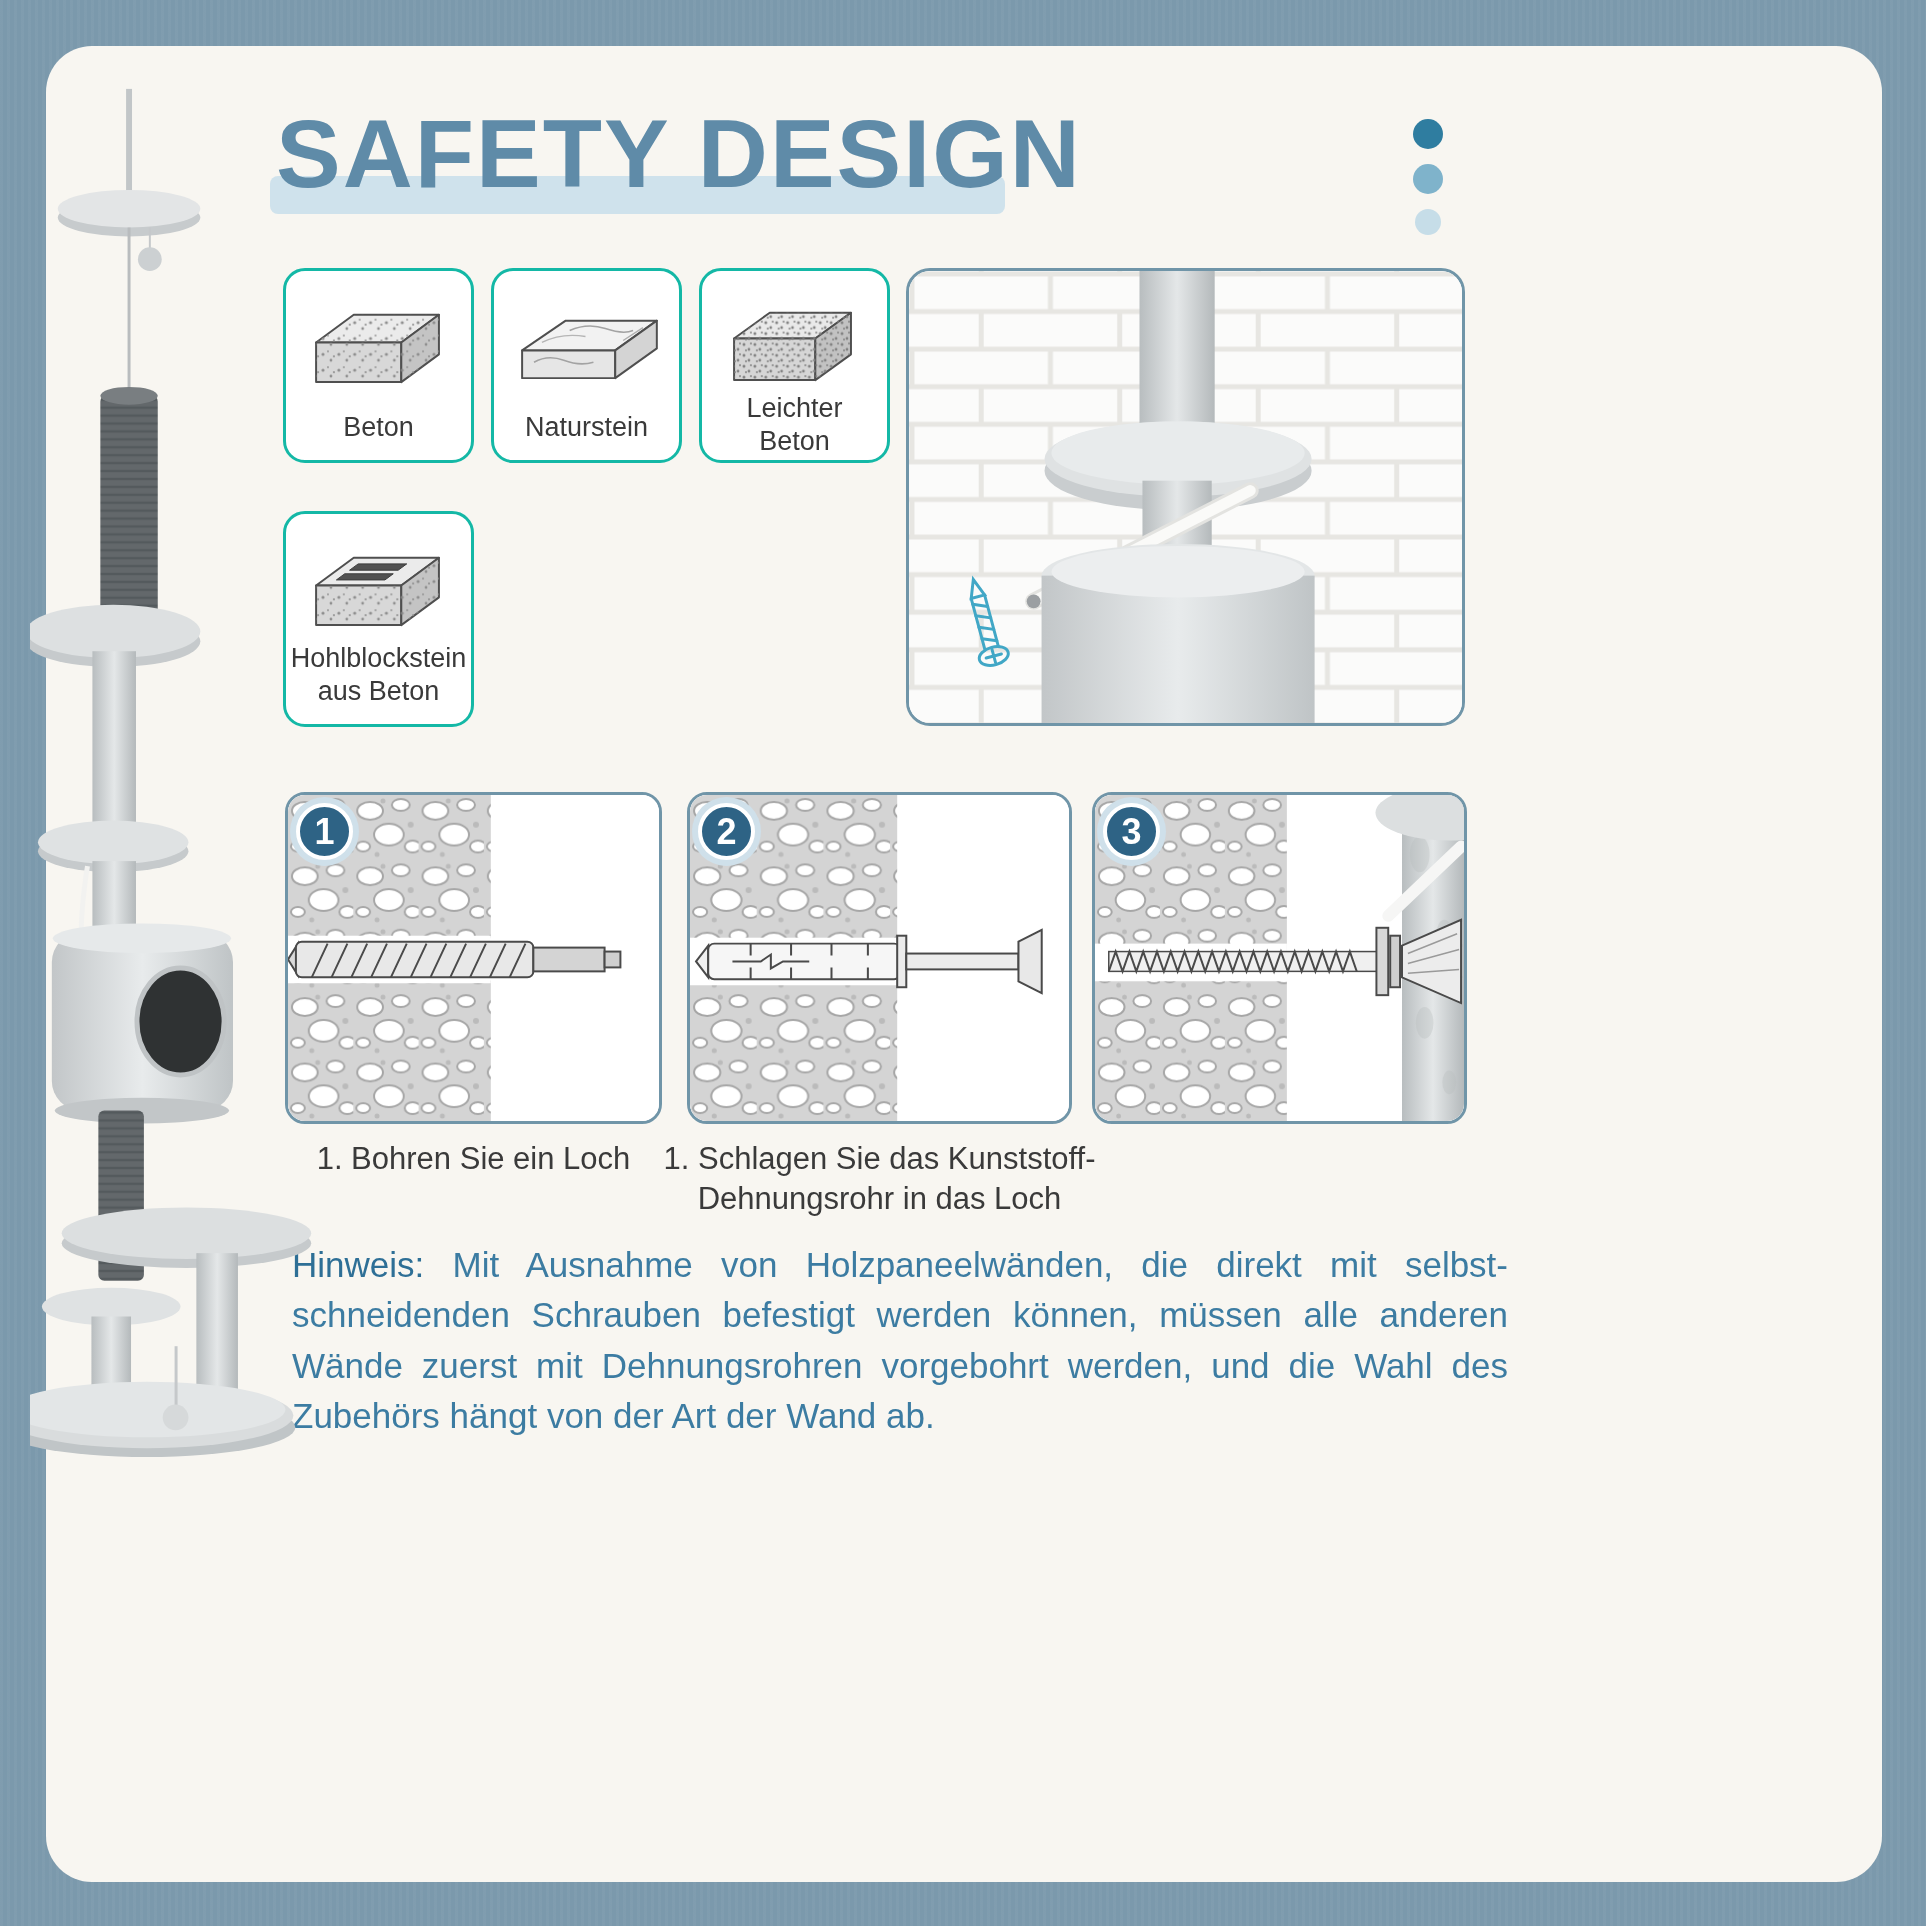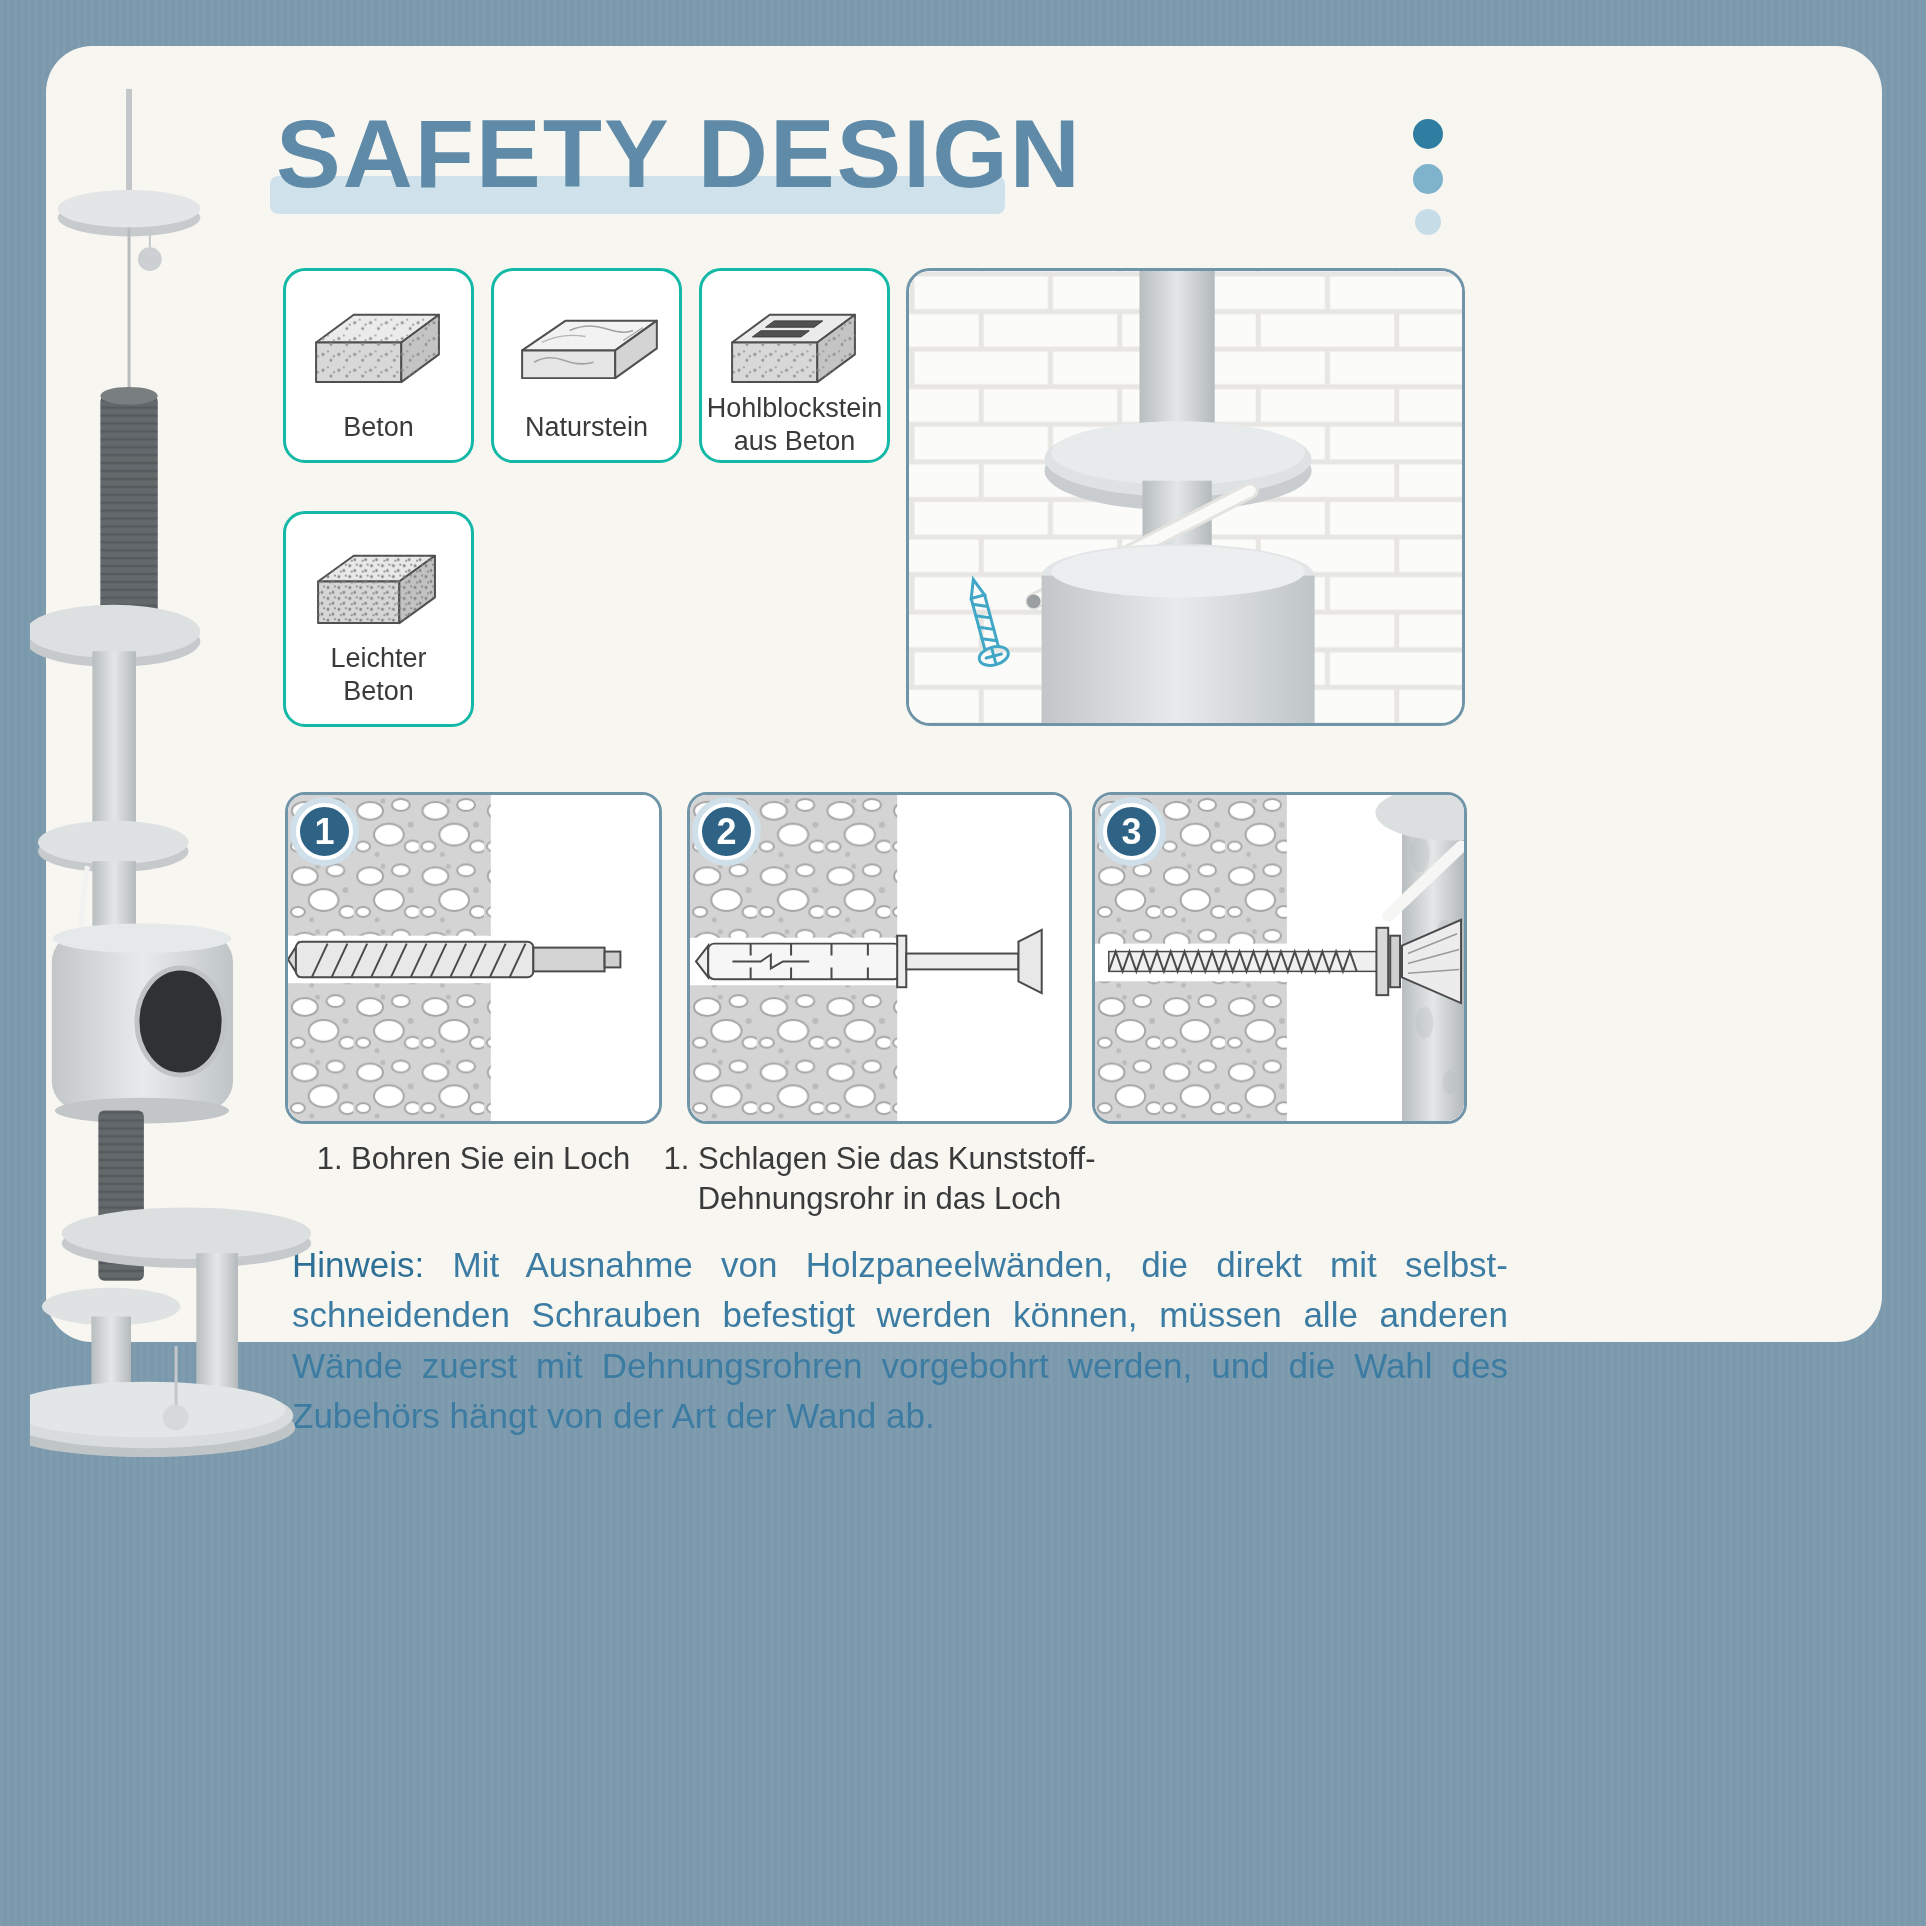--- a/index.html
+++ b/index.html
@@ -1,19 +1,19 @@
 <!DOCTYPE html>
 <html><head>
 <meta charset="utf-8">
 <style>
   html,body{margin:0;padding:0;}
   body{font-family:"Liberation Sans","DejaVu Sans",sans-serif;}
   .stage{position:relative;width:1927px;height:1927px;background:#7b99ac;overflow:hidden;
          background-image:repeating-linear-gradient(90deg, rgba(255,255,255,.035) 0 3px, rgba(0,0,0,0) 3px 7px);}
-  .panel{position:absolute;left:46px;top:46px;width:1836px;height:1296px;background:#f8f6f1;border-radius:46px;}
+  .panel{position:absolute;left:46px;top:46px;width:1836px;height:1836px;background:#f8f6f1;border-radius:46px;}
 
   
   .title-wrap{position:absolute;left:230px;top:57px;height:109px;}
   .title-bar{position:absolute;left:-6px;bottom:-2px;width:735px;height:38px;background:#cfe2ec;border-radius:8px;}
   .title{position:relative;margin:0;font-size:97px;line-height:1.05;font-weight:bold;color:#5f8ba8;letter-spacing:2px;}
 
   
   .dots{position:absolute;left:1362px;top:73px;width:40px;}
   .dot{display:block;border-radius:50%;margin:0 auto 15px auto;}
   .dot.d1{width:30px;height:30px;background:#2f7da0;}
@@ -147,41 +147,41 @@
           <path d="M30,56 q20,-10 44,-6" stroke="#b5b5b5" stroke-width="1.4" fill="none"></path>
           <path d="M112,54 l20,-13" stroke="#adadad" stroke-width="1.4" fill="none"></path>
         </svg>
         <div class="mat-label">Naturstein</div>
       </div>
 
 
 
       <div class="mat-card">
         <svg width="149" height="105" viewBox="0 0 150 106">
+          <polygon points="14,52 50,26 132,26 96,52" fill="#e9e9e9" stroke="#4f4f4f" stroke-width="2" stroke-linejoin="round"></polygon>
+          <polygon points="14,52 96,52 96,94 14,94" fill="#d6d6d6" stroke="#4f4f4f" stroke-width="2" stroke-linejoin="round"></polygon>
+          <polygon points="96,52 132,26 132,68 96,94" fill="#c2c2c2" stroke="#4f4f4f" stroke-width="2" stroke-linejoin="round"></polygon>
+          <polygon points="14,52 50,26 132,26 96,52" fill="url(#speckDense)"></polygon>
+          <polygon points="14,52 96,52 96,94 14,94" fill="url(#speckDense)"></polygon>
+          <polygon points="96,52 132,26 132,68 96,94" fill="url(#speckDense)"></polygon>
+        </svg>
+        <div class="mat-label">Leichter Beton</div>
+      </div>
+
+      <div class="mat-card">
+        <svg width="149" height="105" viewBox="0 0 150 106">
           <polygon points="12,56 50,28 136,28 98,56" fill="#ebebeb" stroke="#4f4f4f" stroke-width="2" stroke-linejoin="round"></polygon>
           <polygon points="12,56 98,56 98,96 12,96" fill="#d8d8d8" stroke="#4f4f4f" stroke-width="2" stroke-linejoin="round"></polygon>
           <polygon points="98,56 136,28 136,68 98,96" fill="#c4c4c4" stroke="#4f4f4f" stroke-width="2" stroke-linejoin="round"></polygon>
           <polygon points="12,56 98,56 98,96 12,96" fill="url(#speck)"></polygon>
           <polygon points="98,56 136,28 136,68 98,96" fill="url(#speck)"></polygon>
           <polygon points="32.5,50.4 81.5,50.4 89.9,44.2 40.9,44.2" fill="#515151" stroke="#3d3d3d" stroke-width="1"></polygon>
           <polygon points="45.8,40.6 94.8,40.6 103.5,34.2 54.5,34.2" fill="#515151" stroke="#3d3d3d" stroke-width="1"></polygon>
         </svg>
         <div class="mat-label">Hohlblockstein aus Beton</div>
-      </div>
-
-      <div class="mat-card">
-        <svg width="149" height="105" viewBox="0 0 150 106">
-          <polygon points="14,52 50,26 132,26 96,52" fill="#e9e9e9" stroke="#4f4f4f" stroke-width="2" stroke-linejoin="round"></polygon>
-          <polygon points="14,52 96,52 96,94 14,94" fill="#d6d6d6" stroke="#4f4f4f" stroke-width="2" stroke-linejoin="round"></polygon>
-          <polygon points="96,52 132,26 132,68 96,94" fill="#c2c2c2" stroke="#4f4f4f" stroke-width="2" stroke-linejoin="round"></polygon>
-          <polygon points="14,52 50,26 132,26 96,52" fill="url(#speckDense)"></polygon>
-          <polygon points="14,52 96,52 96,94 14,94" fill="url(#speckDense)"></polygon>
-          <polygon points="96,52 132,26 132,68 96,94" fill="url(#speckDense)"></polygon>
-        </svg>
-        <div class="mat-label">Leichter Beton</div>
       </div>
     </div>
 
     <div class="wall-card">
       <svg viewBox="0 0 559 457" preserveAspectRatio="none">
         <rect width="559" height="457" fill="url(#brick)"></rect>
         <rect x="233" y="0" width="76" height="172" fill="url(#poleG)"></rect>
         <ellipse cx="272" cy="202" rx="135" ry="40" fill="#c9cdcf"></ellipse>
         <ellipse cx="272" cy="190" rx="135" ry="38" fill="#dfe2e3"></ellipse>
         <ellipse cx="272" cy="184" rx="128" ry="32" fill="#e8ebec"></ellipse>

